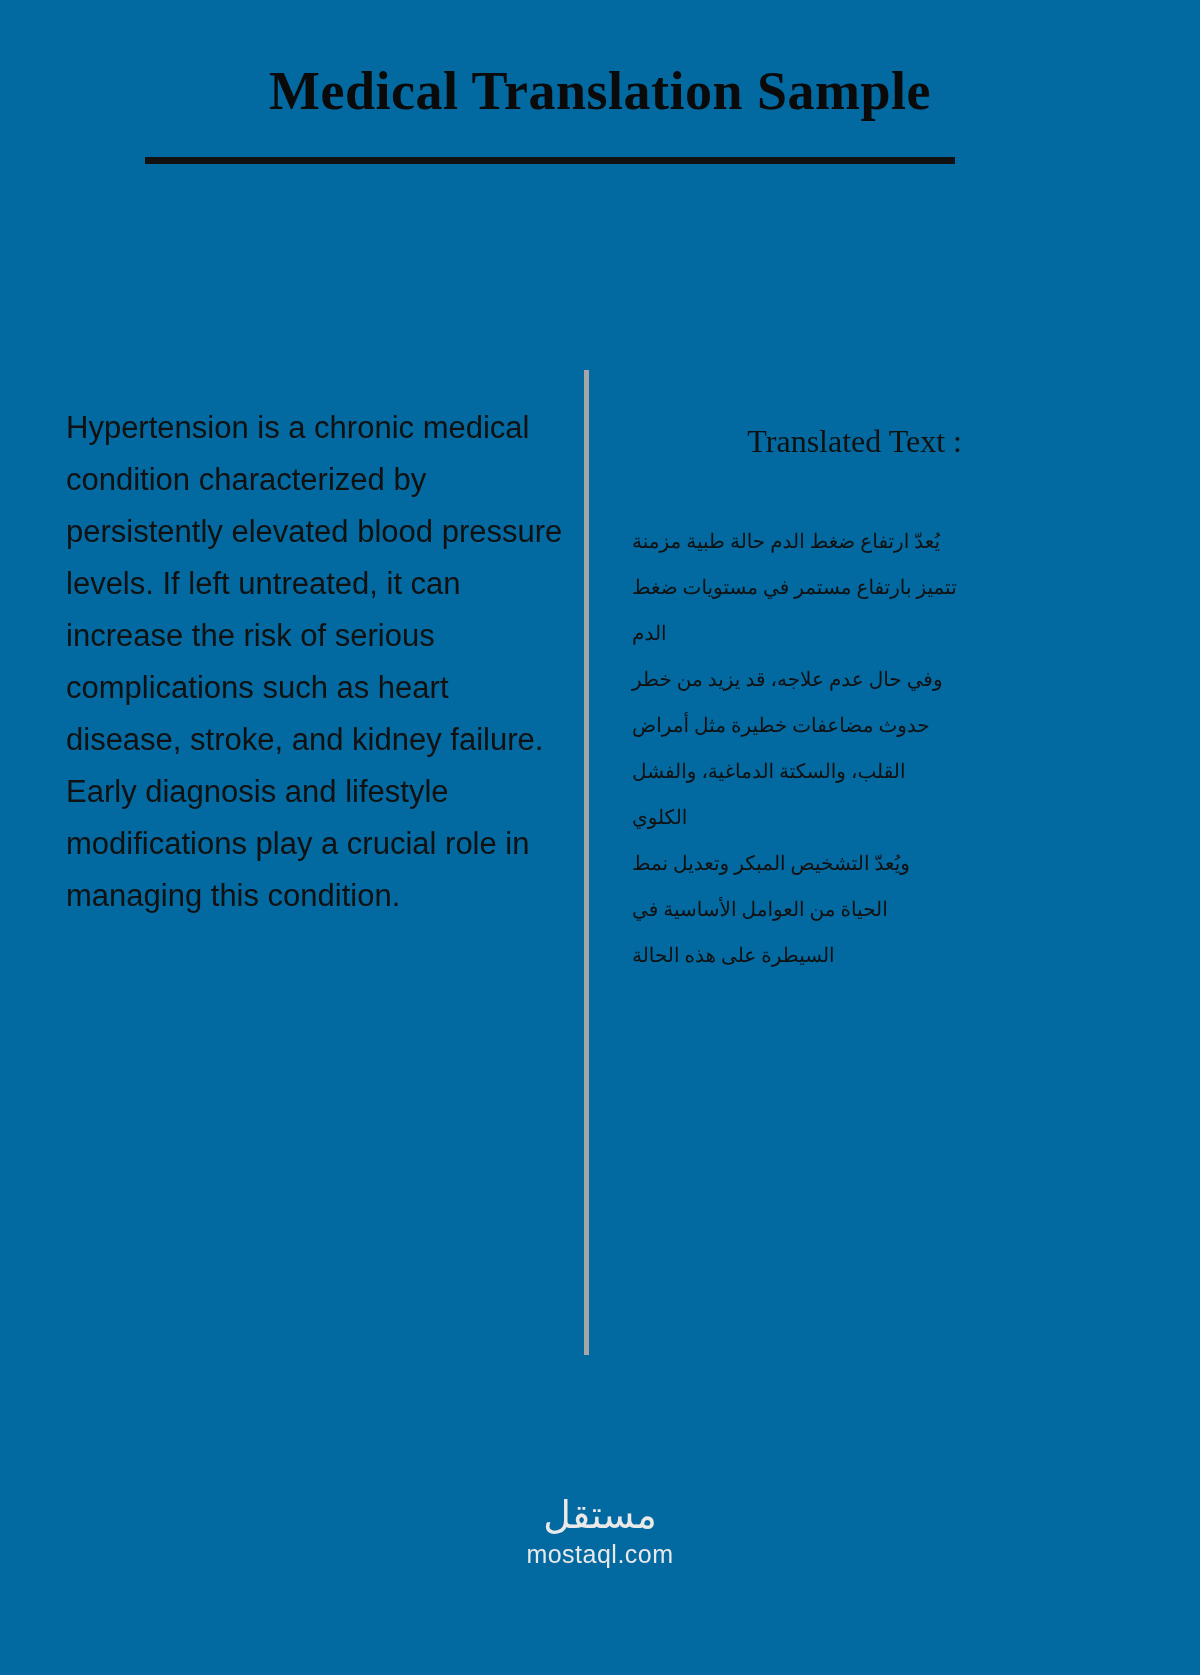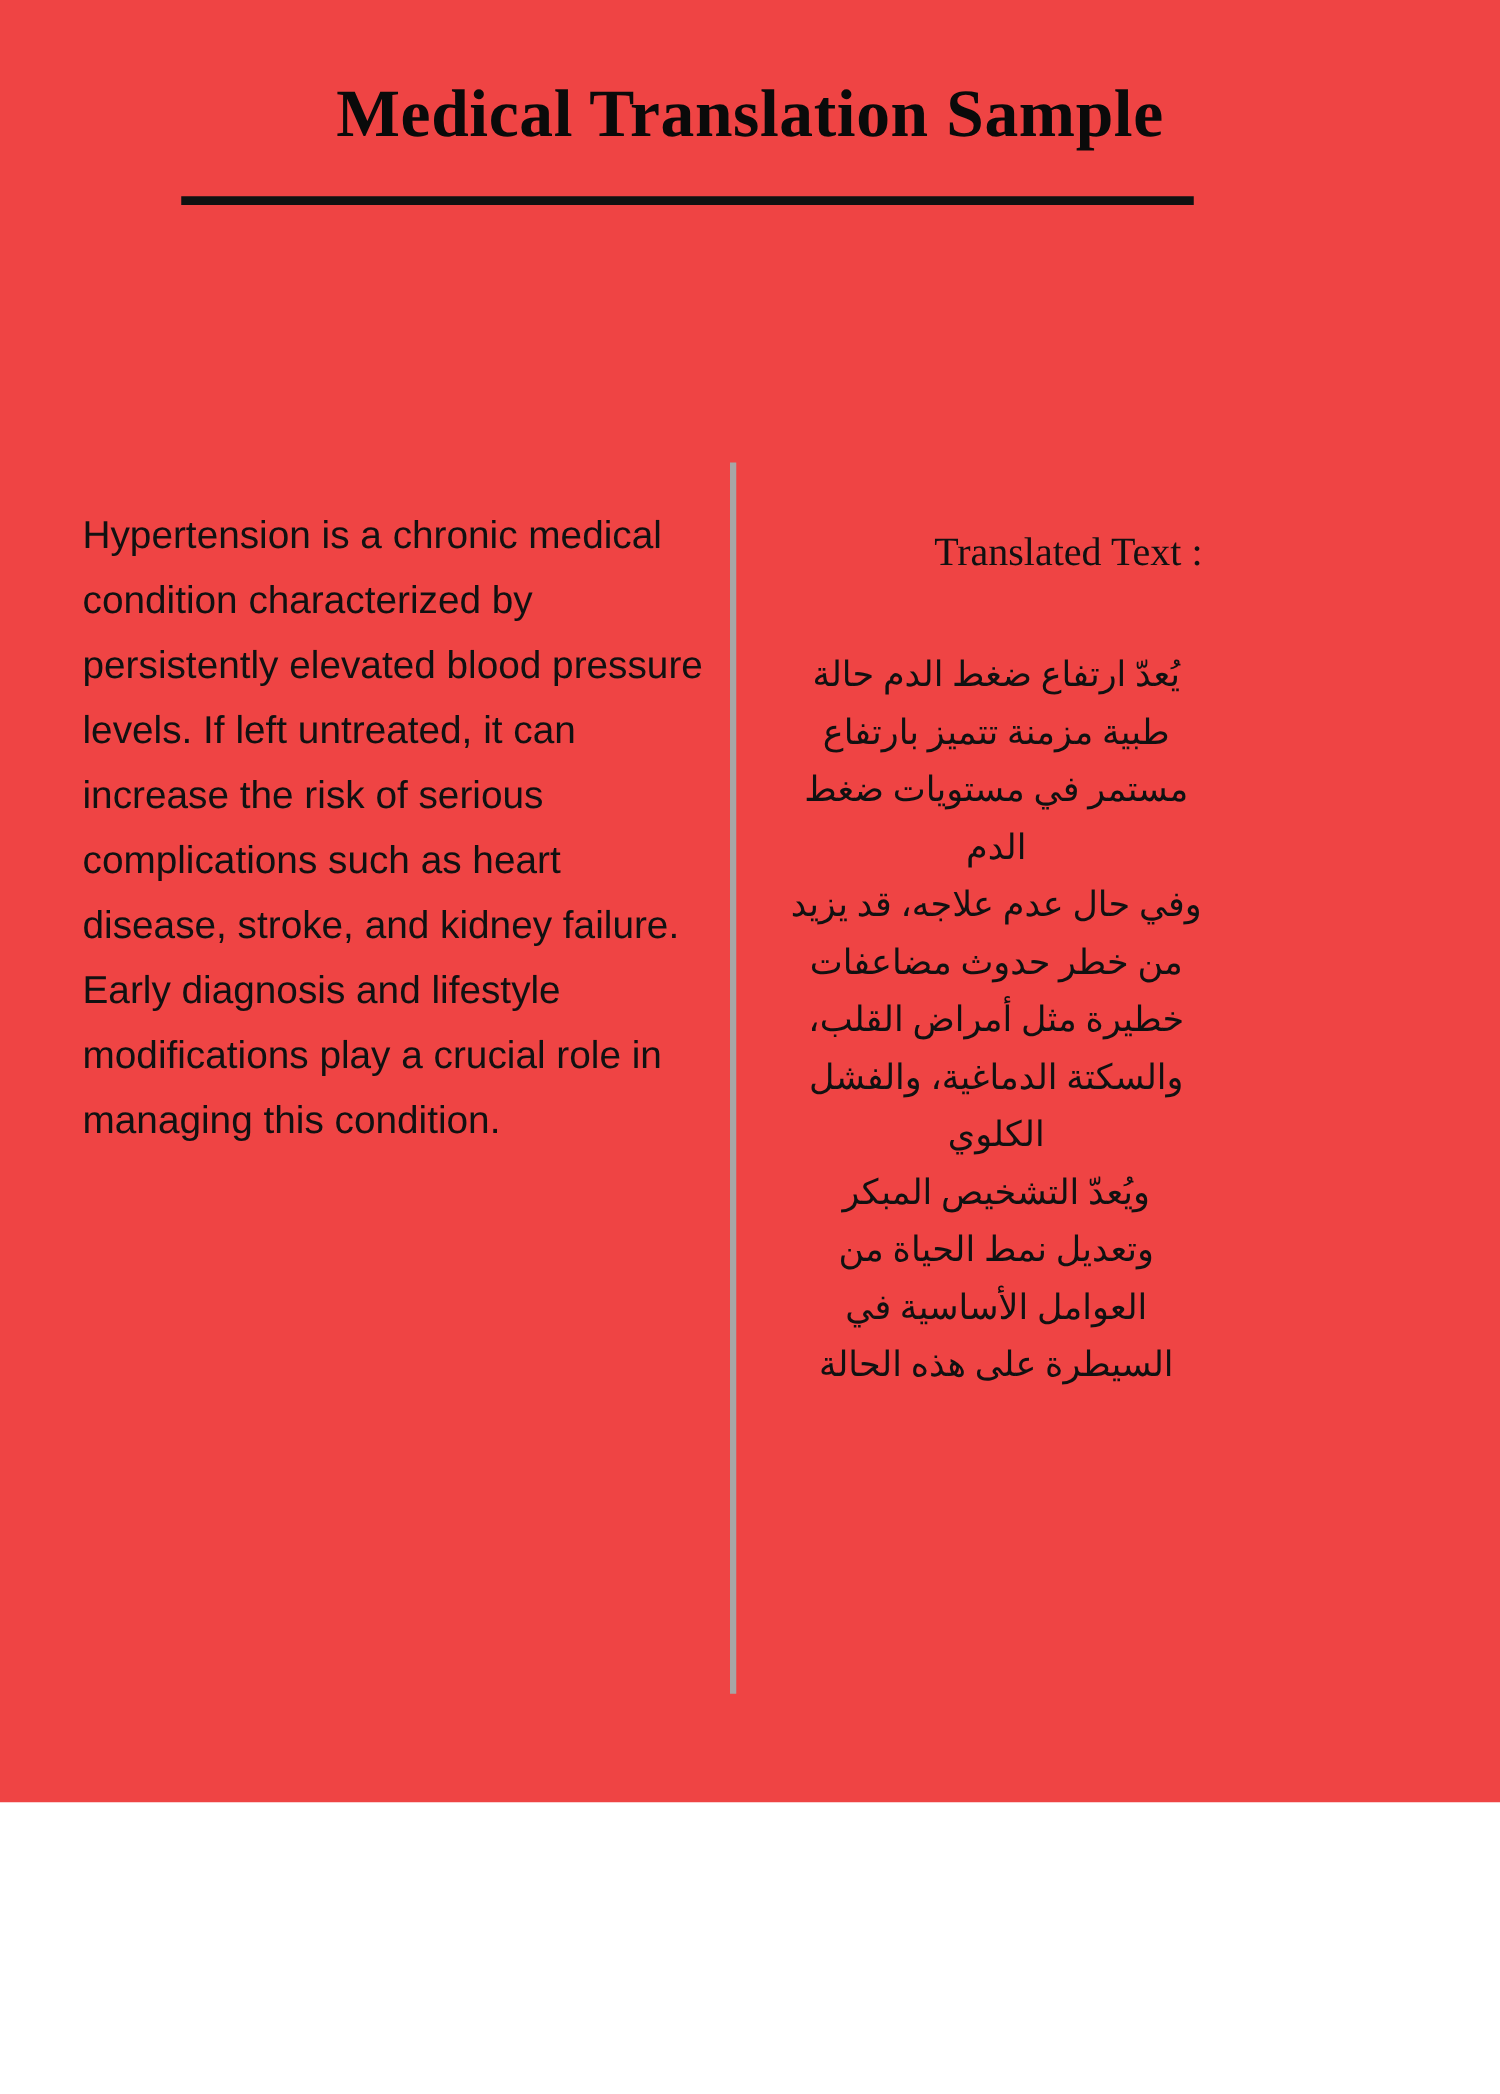--- a/index.html
+++ b/index.html
@@ -7,22 +7,22 @@
     padding: 0;
     background: #ffffff;
   }
   body {
     font-family: "Liberation Sans", sans-serif;
     color: #000000;
   }
   .page {
     position: relative;
     width: 1200px;
-    height: 1442px;
-    background: #ef4444;
+    height: 1675px;
+    background: #0369a1;
     overflow: hidden;
     box-sizing: border-box;
   }
 
   
   .title {
     position: absolute;
     left: 0;
     top: 62px;
     width: 1200px;
@@ -100,26 +100,26 @@
     font-family: "Liberation Sans", sans-serif;
     font-size: 31px;
     line-height: 52px;
     color: #111111;
     margin-top: 32px;
     white-space: pre-line;
   }
 
   .body-ar {
     font-family: "Liberation Serif", "DejaVu Serif", serif;
-    font-size: 28px;
+    font-size: 20px;
     line-height: 46px;
     color: #111111;
     margin-top: 58px;
     direction: rtl;
-    text-align: center;
+    text-align: left;
     white-space: pre-line;
   }
 
   
   .watermark {
     position: absolute;
     left: 0;
     top: 1493px;
     width: 1200px;
     text-align: center;

